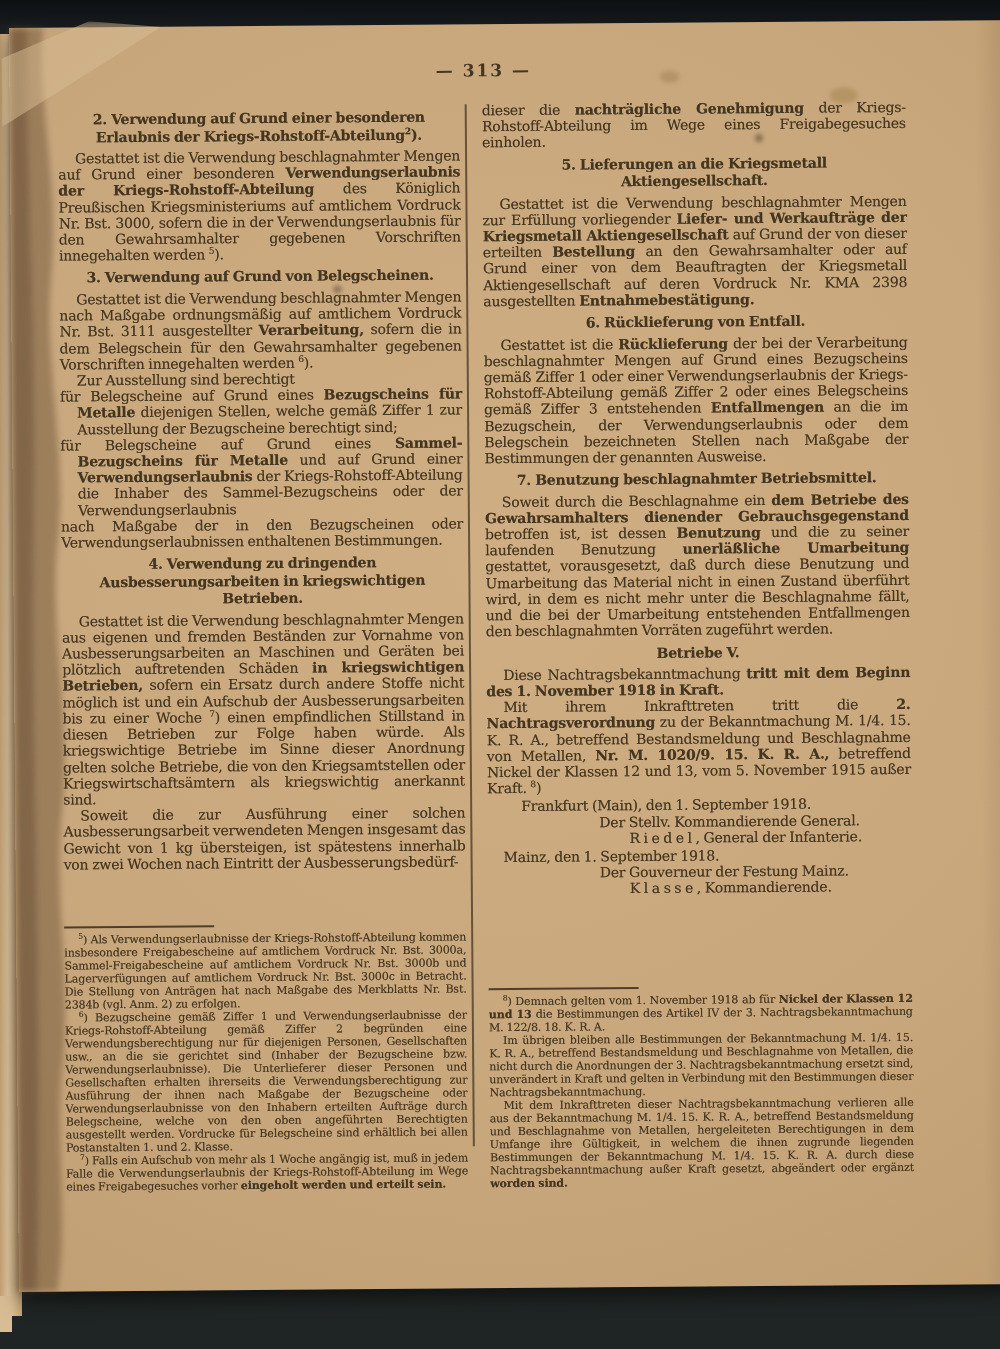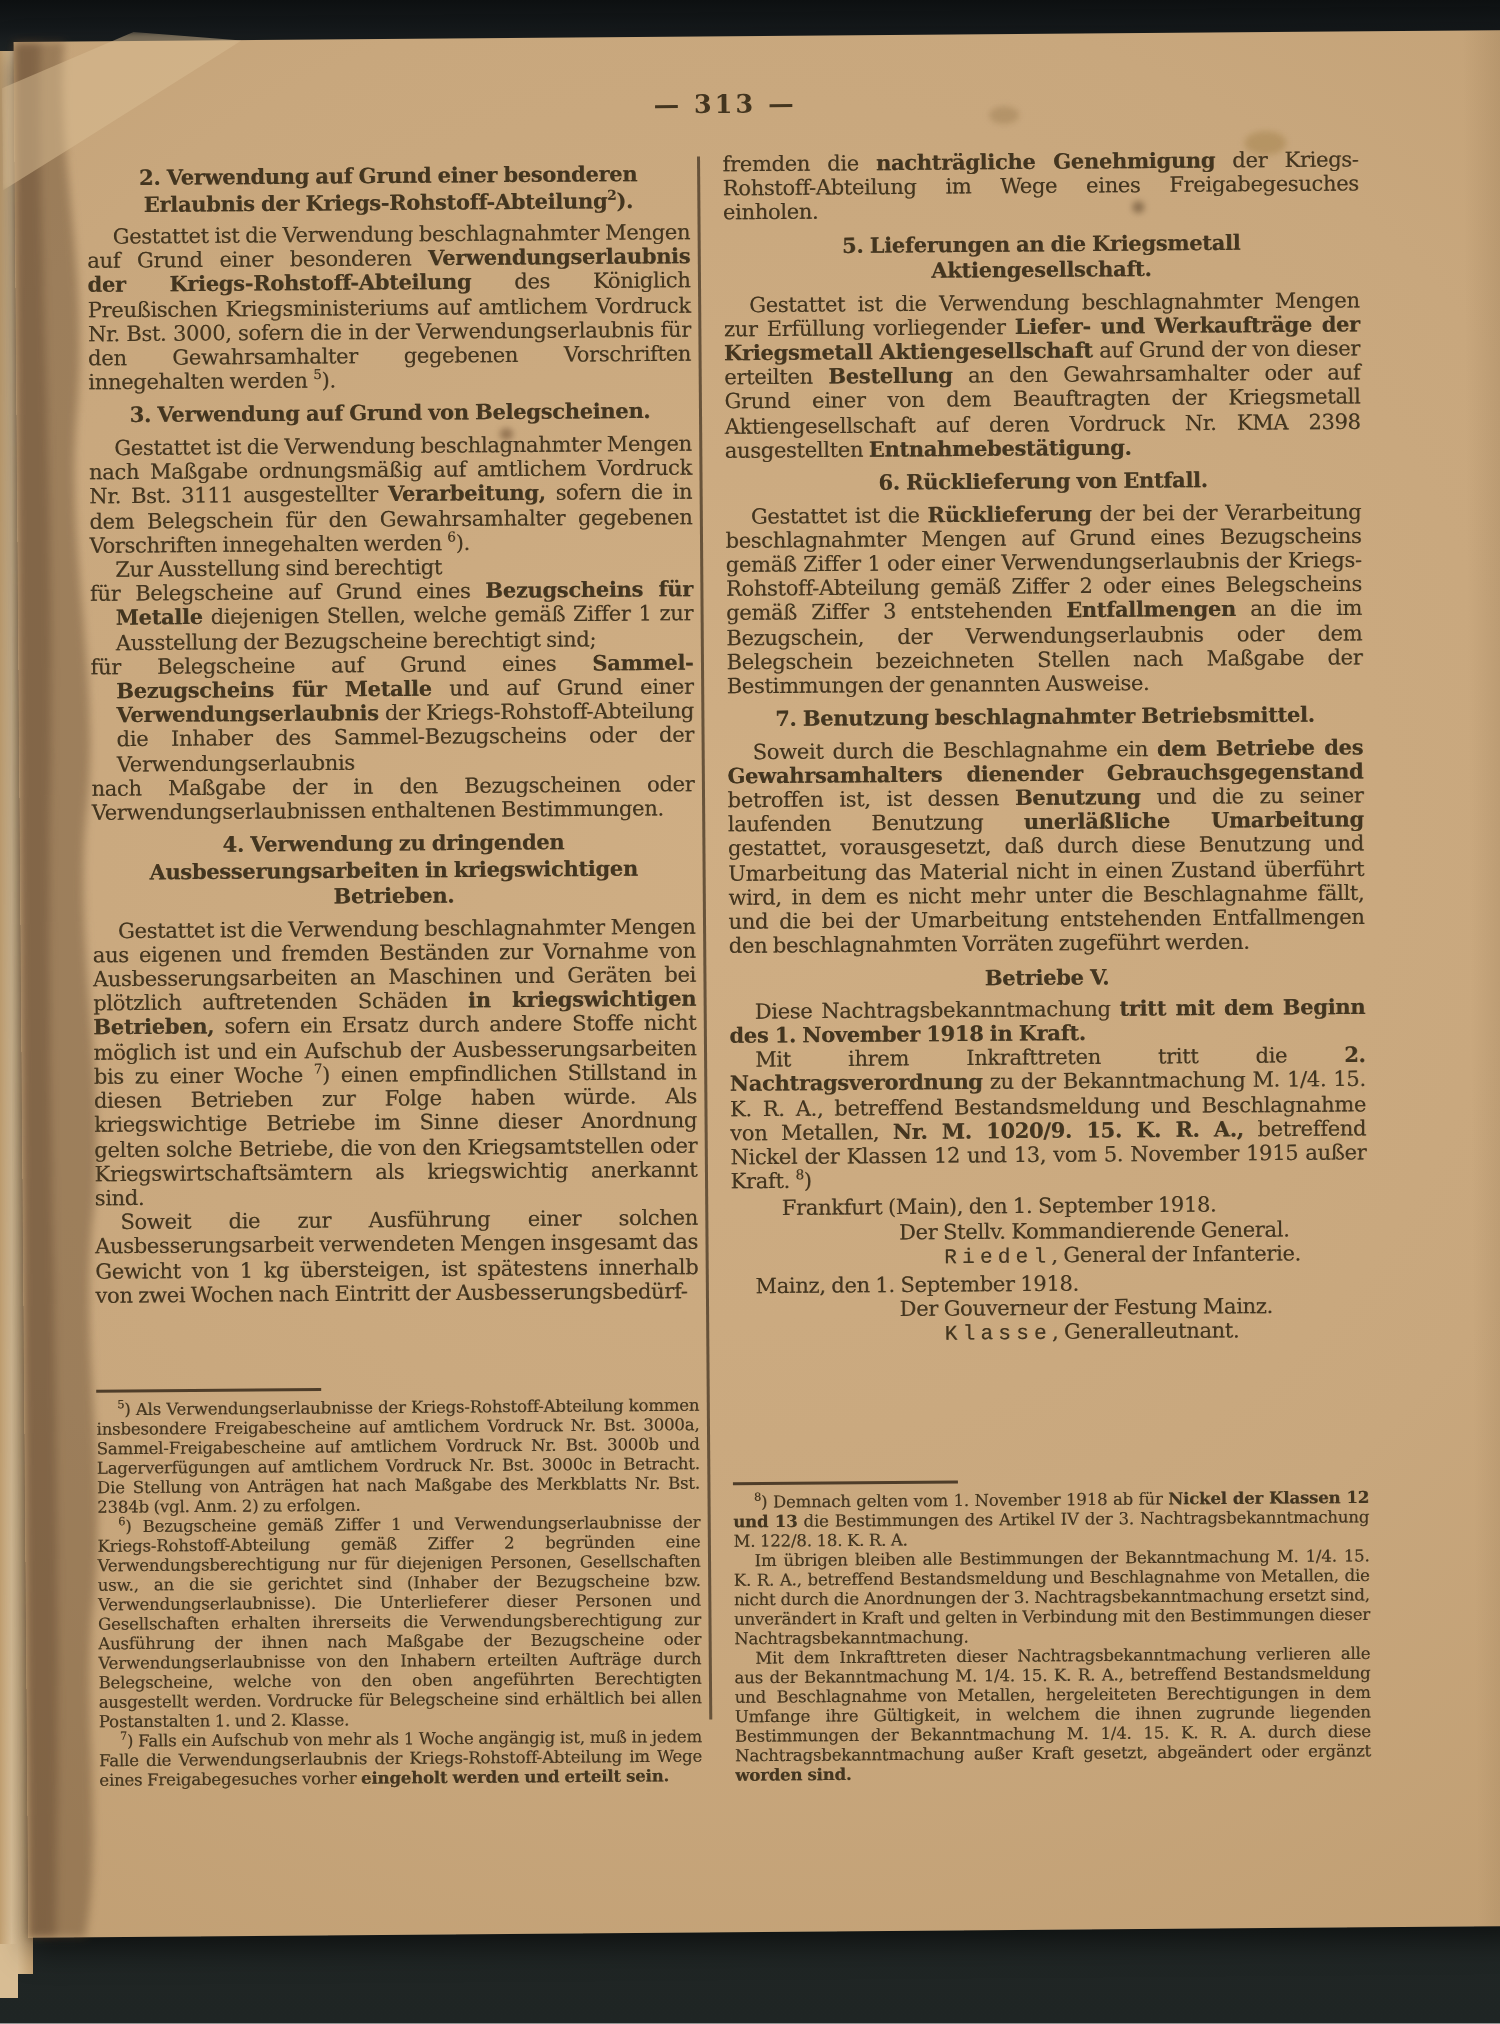--- a/index.html
+++ b/index.html
@@ -58,21 +58,21 @@
   .date{text-indent:34px;margin-top:2px;text-align:left;}
   .date2{text-indent:16px;}
   .sig1{text-align:left;padding-left:112px;}
   .sig2{text-align:left;padding-left:142px;}
   .fn{font-size:11px;line-height:13px;text-indent:14px;text-align:justify;
       letter-spacing:-0.1px;word-spacing:-0.3px;}
   .rule{border:0;border-top:2px solid #4e3d29;width:150px;margin:8px 0 5px;margin-top:auto;}
   .b{font-weight:bold;}
   .sup{font-size:9px;vertical-align:super;line-height:0;}
   .fn .sup{font-size:7.5px;}
-  .sp{letter-spacing:3.5px;font-family:Liberation Mono, monospace;}
+  .sp{letter-spacing:3.5px;}
 </style>
 </head>
 <body>
 
 <div class="stack-edge"></div>
 <div class="stack-edge2"></div>
 
 <div class="page">
   <svg class="gutter" viewBox="0 0 80 1264" preserveAspectRatio="none">
     <path d="M0 0 L34 0 C26 70 50 150 40 250 C32 340 56 430 44 520 C36 610 58 700 46 790 C38 880 56 960 44 1050 C38 1120 50 1200 38 1264 L0 1264 Z" fill="rgba(96,70,44,0.42)"></path>
@@ -99,34 +99,34 @@
       <div class="flush"><span>nach Maßgabe der in den Bezugscheinen oder Verwendungserlaubnissen enthaltenen Bestimmungen.</span></div>
       <div class="h"><span class="b">4. Verwendung zu dringenden Ausbesserungsarbeiten in kriegswichtigen Betrieben.</span></div>
       <div class="p"><span>Gestattet ist die Verwendung beschlagnahmter Mengen aus eigenen und fremden Beständen zur Vornahme von Ausbesserungsarbeiten an Maschinen und Geräten bei plötzlich auftretenden Schäden </span><span class="b">in kriegswichtigen Betrieben,</span><span> sofern ein Ersatz durch andere Stoffe nicht möglich ist und ein Aufschub der Ausbesserungsarbeiten bis zu einer Woche </span><span class="sup">7</span><span>) einen empfindlichen Stillstand in diesen Betrieben zur Folge haben würde. Als kriegswichtige Betriebe im Sinne dieser Anordnung gelten solche Betriebe, die von den Kriegsamtstellen oder Kriegswirtschaftsämtern als kriegswichtig anerkannt sind.</span></div>
       <div class="p"><span>Soweit die zur Ausführung einer solchen Ausbesserungsarbeit verwendeten Mengen insgesamt das Gewicht von 1 kg übersteigen, ist spätestens innerhalb von zwei Wochen nach Eintritt der Ausbesserungsbedürf-</span></div>
       <div class="rule"></div>
       <div class="fn"><span class="sup">5</span><span>) Als Verwendungserlaubnisse der Kriegs-Rohstoff-Abteilung kommen insbesondere Freigabescheine auf amtlichem Vordruck Nr. Bst. 3000a, Sammel-Freigabescheine auf amtlichem Vordruck Nr. Bst. 3000b und Lagerverfügungen auf amtlichem Vordruck Nr. Bst. 3000c in Betracht. Die Stellung von Anträgen hat nach Maßgabe des Merkblatts Nr. Bst. 2384b (vgl. Anm. 2) zu erfolgen.</span></div>
       <div class="fn"><span class="sup">6</span><span>) Bezugscheine gemäß Ziffer 1 und Verwendungserlaubnisse der Kriegs-Rohstoff-Abteilung gemäß Ziffer 2 begründen eine Verwendungsberechtigung nur für diejenigen Personen, Gesellschaften usw., an die sie gerichtet sind (Inhaber der Bezugscheine bzw. Verwendungserlaubnisse). Die Unterlieferer dieser Personen und Gesellschaften erhalten ihrerseits die Verwendungsberechtigung zur Ausführung der ihnen nach Maßgabe der Bezugscheine oder Verwendungserlaubnisse von den Inhabern erteilten Aufträge durch Belegscheine, welche von den oben angeführten Berechtigten ausgestellt werden. Vordrucke für Belegscheine sind erhältlich bei allen Postanstalten 1. und 2. Klasse.</span></div>
       <div class="fn"><span class="sup">7</span><span>) Falls ein Aufschub von mehr als 1 Woche angängig ist, muß in jedem Falle die Verwendungserlaubnis der Kriegs-Rohstoff-Abteilung im Wege eines Freigabegesuches vorher </span><span class="b">eingeholt werden und erteilt sein.</span></div>
     </div>
   <div class="col rightcol">
-      <div class="p noind"><span>fremden die </span><span class="b">nachträgliche Genehmigung</span><span> der Kriegs-Rohstoff-Abteilung im Wege eines Freigabegesuches einholen.</span></div>
+      <div class="p noind"><span>dieser die </span><span class="b">nachträgliche Genehmigung</span><span> der Kriegs-Rohstoff-Abteilung im Wege eines Freigabegesuches einholen.</span></div>
       <div class="h"><span class="b">5. Lieferungen an die Kriegsmetall Aktiengesellschaft.</span></div>
       <div class="p"><span>Gestattet ist die Verwendung beschlagnahmter Mengen zur Erfüllung vorliegender </span><span class="b">Liefer- und Werkaufträge der Kriegsmetall Aktiengesellschaft</span><span> auf Grund der von dieser erteilten </span><span class="b">Bestellung</span><span> an den Gewahrsamhalter oder auf Grund einer von dem Beauftragten der Kriegsmetall Aktiengesellschaft auf deren Vordruck Nr. KMA 2398 ausgestellten </span><span class="b">Entnahmebestätigung.</span></div>
       <div class="h"><span class="b">6. Rücklieferung von Entfall.</span></div>
       <div class="p"><span>Gestattet ist die </span><span class="b">Rücklieferung</span><span> der bei der Verarbeitung beschlagnahmter Mengen auf Grund eines Bezugscheins gemäß Ziffer 1 oder einer Verwendungserlaubnis der Kriegs-Rohstoff-Abteilung gemäß Ziffer 2 oder eines Belegscheins gemäß Ziffer 3 entstehenden </span><span class="b">Entfallmengen</span><span> an die im Bezugschein, der Verwendungserlaubnis oder dem Belegschein bezeichneten Stellen nach Maßgabe der Bestimmungen der genannten Ausweise.</span></div>
       <div class="h"><span class="b">7. Benutzung beschlagnahmter Betriebsmittel.</span></div>
       <div class="p"><span>Soweit durch die Beschlagnahme ein </span><span class="b">dem Betriebe des Gewahrsamhalters dienender Gebrauchsgegenstand</span><span> betroffen ist, ist dessen </span><span class="b">Benutzung</span><span> und die zu seiner laufenden Benutzung </span><span class="b">unerläßliche Umarbeitung</span><span> gestattet, vorausgesetzt, daß durch diese Benutzung und Umarbeitung das Material nicht in einen Zustand überführt wird, in dem es nicht mehr unter die Beschlagnahme fällt, und die bei der Umarbeitung entstehenden Entfallmengen den beschlagnahmten Vorräten zugeführt werden.</span></div>
       <div class="artikel"><span class="b">Betriebe V.</span></div>
       <div class="p"><span>Diese Nachtragsbekanntmachung </span><span class="b">tritt mit dem Beginn des 1. November 1918 in Kraft.</span></div>
       <div class="p"><span>Mit ihrem Inkrafttreten tritt die </span><span class="b">2. Nachtragsverordnung</span><span> zu der Bekanntmachung M. 1/4. 15. K. R. A., betreffend Bestandsmeldung und Beschlagnahme von Metallen, </span><span class="b">Nr. M. 1020/9. 15. K. R. A.,</span><span> betreffend Nickel der Klassen 12 und 13, vom 5. November 1915 außer Kraft. </span><span class="sup">8</span><span>)</span></div>
       <div class="date"><span>Frankfurt (Main), den 1. September 1918.</span></div>
       <div class="sig1"><span>Der Stellv. Kommandierende General.</span></div>
       <div class="sig2"><span class="sp">Riedel</span><span>, General der Infanterie.</span></div>
       <div class="date date2"><span>Mainz, den 1. September 1918.</span></div>
       <div class="sig1"><span>Der Gouverneur der Festung Mainz.</span></div>
-      <div class="sig2"><span class="sp">Klasse</span><span>, Generalleutnant.</span></div>
+      <div class="sig2"><span class="sp">Klasse</span><span>, Kommandierende.</span></div>
       <div class="rule"></div>
       <div class="fn"><span class="sup">8</span><span>) Demnach gelten vom 1. November 1918 ab für </span><span class="b">Nickel der Klassen 12 und 13</span><span> die Bestimmungen des Artikel IV der 3. Nachtragsbekanntmachung M. 122/8. 18. K. R. A.</span></div>
       <div class="fn"><span>Im übrigen bleiben alle Bestimmungen der Bekanntmachung M. 1/4. 15. K. R. A., betreffend Bestandsmeldung und Beschlagnahme von Metallen, die nicht durch die Anordnungen der 3. Nachtragsbekanntmachung ersetzt sind, unverändert in Kraft und gelten in Verbindung mit den Bestimmungen dieser Nachtragsbekanntmachung.</span></div>
       <div class="fn"><span>Mit dem Inkrafttreten dieser Nachtragsbekanntmachung verlieren alle aus der Bekanntmachung M. 1/4. 15. K. R. A., betreffend Bestandsmeldung und Beschlagnahme von Metallen, hergeleiteten Berechtigungen in dem Umfange ihre Gültigkeit, in welchem die ihnen zugrunde liegenden Bestimmungen der Bekanntmachung M. 1/4. 15. K. R. A. durch diese Nachtragsbekanntmachung außer Kraft gesetzt, abgeändert oder ergänzt </span><span class="b">worden sind.</span></div>
     </div>
 </div>
 
 </body></html>

